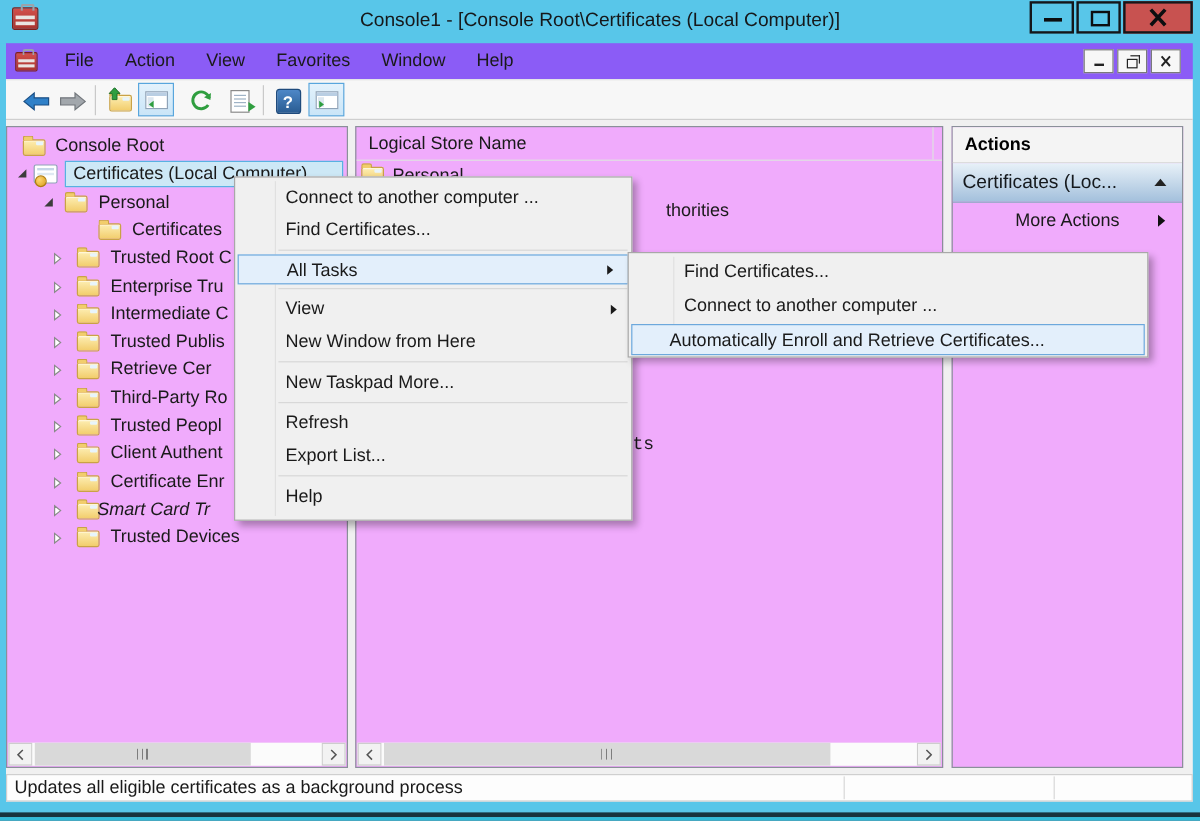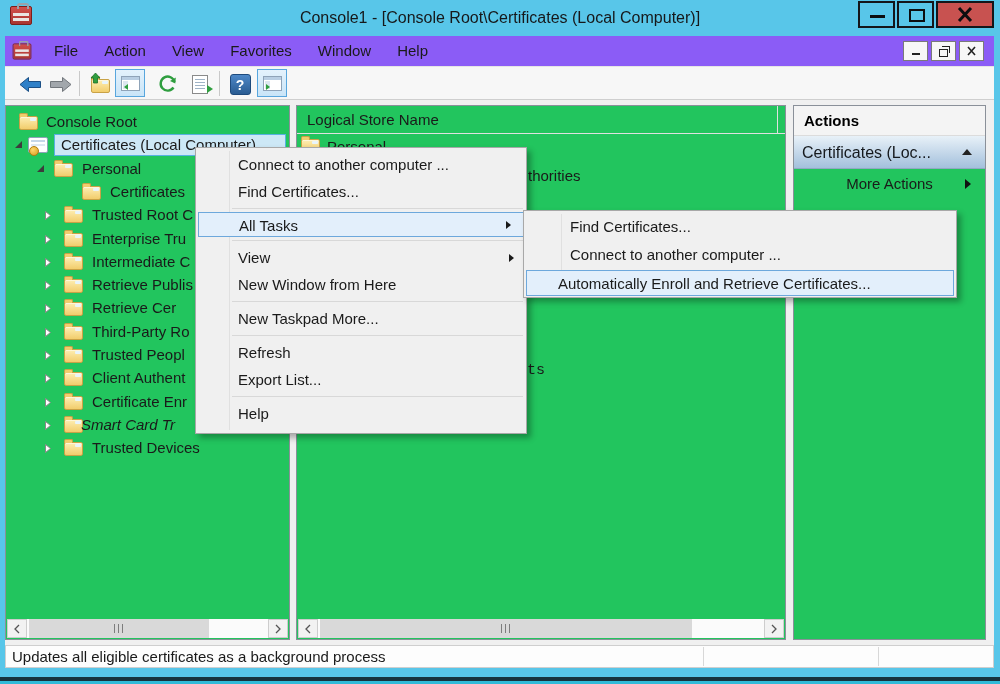--- a/index.html
+++ b/index.html
@@ -35,21 +35,21 @@
   .win-ic::before{content:"";position:absolute;left:0;top:0;right:0;height:3px;background:#b9cee3;}
   .win-ic .pane{position:absolute;left:1px;top:4px;width:5px;bottom:1px;background:#dde7f0;}
   .win-ic .tri-l{position:absolute;left:2px;top:7px;width:0;height:0;border-right:4px solid #2f9e3f;border-top:3px solid transparent;border-bottom:3px solid transparent;}
   .win-ic .tri-r{position:absolute;left:2px;top:7px;width:0;height:0;border-left:4px solid #2f9e3f;border-top:3px solid transparent;border-bottom:3px solid transparent;}
   .help-btn{width:21px;height:21px;border-radius:3px;background:linear-gradient(#4d87c7,#2a5c92);border:1px solid #1e4a7c;color:#fff;font-weight:bold;font-size:14px;text-align:center;line-height:21px;box-sizing:border-box;}
   .doc-ic{position:relative;width:14px;height:17px;background:#fff;border:1px solid #8a8a8a;}
   .doc-ic i{position:absolute;left:2px;right:2px;height:1px;background:#9fb3c6;}
   .arrow-green{position:absolute;width:0;height:0;border-left:6px solid #2f9e3f;border-top:4px solid transparent;border-bottom:4px solid transparent;}
   
   .workspace{position:absolute;left:5px;top:100px;width:989px;height:545px;background:#f0f0f0;}
-  .panel{position:absolute;background:#22c55e;border:1px solid #8a9099;box-sizing:border-box;}
+  .panel{position:absolute;background:#f0abfc;border:1px solid #8a9099;box-sizing:border-box;}
   .tree-panel{left:5px;top:105px;width:285px;height:535px;overflow:hidden;}
   .list-panel{left:296px;top:105px;width:490px;height:535px;overflow:hidden;}
   .actions-panel{left:793px;top:105px;width:193px;height:535px;}
   
   .trow{position:absolute;left:0;width:100%;height:22px;font-size:15px;color:#1a1a1a;}
   .tlabel{position:absolute;top:0;line-height:22px;white-space:nowrap;}
   .sel-box{position:absolute;left:48px;top:0;width:232px;height:22px;background:#cde8f6;border:1px solid #58b1e2;box-sizing:border-box;}
   .tarr{position:absolute;top:6px;}
   .fold{position:absolute;top:5px;width:17px;height:12px;background:linear-gradient(#fdeeb3,#f2cd6c);border:1px solid #c9a246;border-radius:2px;box-shadow:inset 0 1px 0 #fff6d8;}
   .fold::before{content:"";position:absolute;left:-1px;top:-4px;width:7px;height:3px;background:#f2cd6c;border:1px solid #c9a246;border-bottom:none;border-radius:2px 2px 0 0;}
@@ -236,21 +236,21 @@
           <path d="M1.5 1.5 L6.5 5.5 L1.5 9.5 Z" fill="#fff" stroke="#8a8a8a"></path>
         </svg>
       <span class="fold" style="left:58px;"></span>
       <span class="tlabel" style="left:86px;">Intermediate C</span>
     </div>
     <div class="trow" style="top:168px;">
       <svg class="tarr" style="left:38px;" width="8" height="11">
           <path d="M1.5 1.5 L6.5 5.5 L1.5 9.5 Z" fill="#fff" stroke="#8a8a8a"></path>
         </svg>
       <span class="fold" style="left:58px;"></span>
-      <span class="tlabel" style="left:86px;">Retrieve Publis</span>
+      <span class="tlabel" style="left:86px;">Trusted Publis</span>
     </div>
     <div class="trow" style="top:191px;">
       <svg class="tarr" style="left:38px;" width="8" height="11">
           <path d="M1.5 1.5 L6.5 5.5 L1.5 9.5 Z" fill="#fff" stroke="#8a8a8a"></path>
         </svg>
       <span class="fold" style="left:58px;"></span>
       <span class="tlabel" style="left:86px;">Retrieve Cer</span>
     </div>
     <div class="trow" style="top:215px;">
       <svg class="tarr" style="left:38px;" width="8" height="11">
@@ -315,21 +315,21 @@
 
   <div class="panel list-panel">
     <div class="lv-header">
       <span>Logical Store Name</span>
       <span class="lv-col-div" style="left:480px;"></span>
     </div>
     <div class="lv-row" style="left:4px;top:30px;">
       <span class="fold" style="left:0;top:3px;"></span>
       <span style="position:absolute;left:26px;">Personal</span>
     </div>
-    <div class="fragment" style="left:231px;top:61px;">thorities</div>
+    <div class="fragment" style="left:248px;top:61px;padding-left:10px;">thorities</div>
     <div class="fragment" style="left:230px;top:256px;font-family:Liberation Mono, monospace;">ts</div>
     <div class="hscroll">
       <div class="sbtn">
         <svg width="6" height="10">
             <path d="M5 1 L1 5 L5 9" fill="none" stroke="#555" stroke-width="1.3"></path>
           </svg>
       </div>
       <div class="strack">
         <div class="sthumb" style="left:2px;width:372px;">
             <span class="grip"></span>

